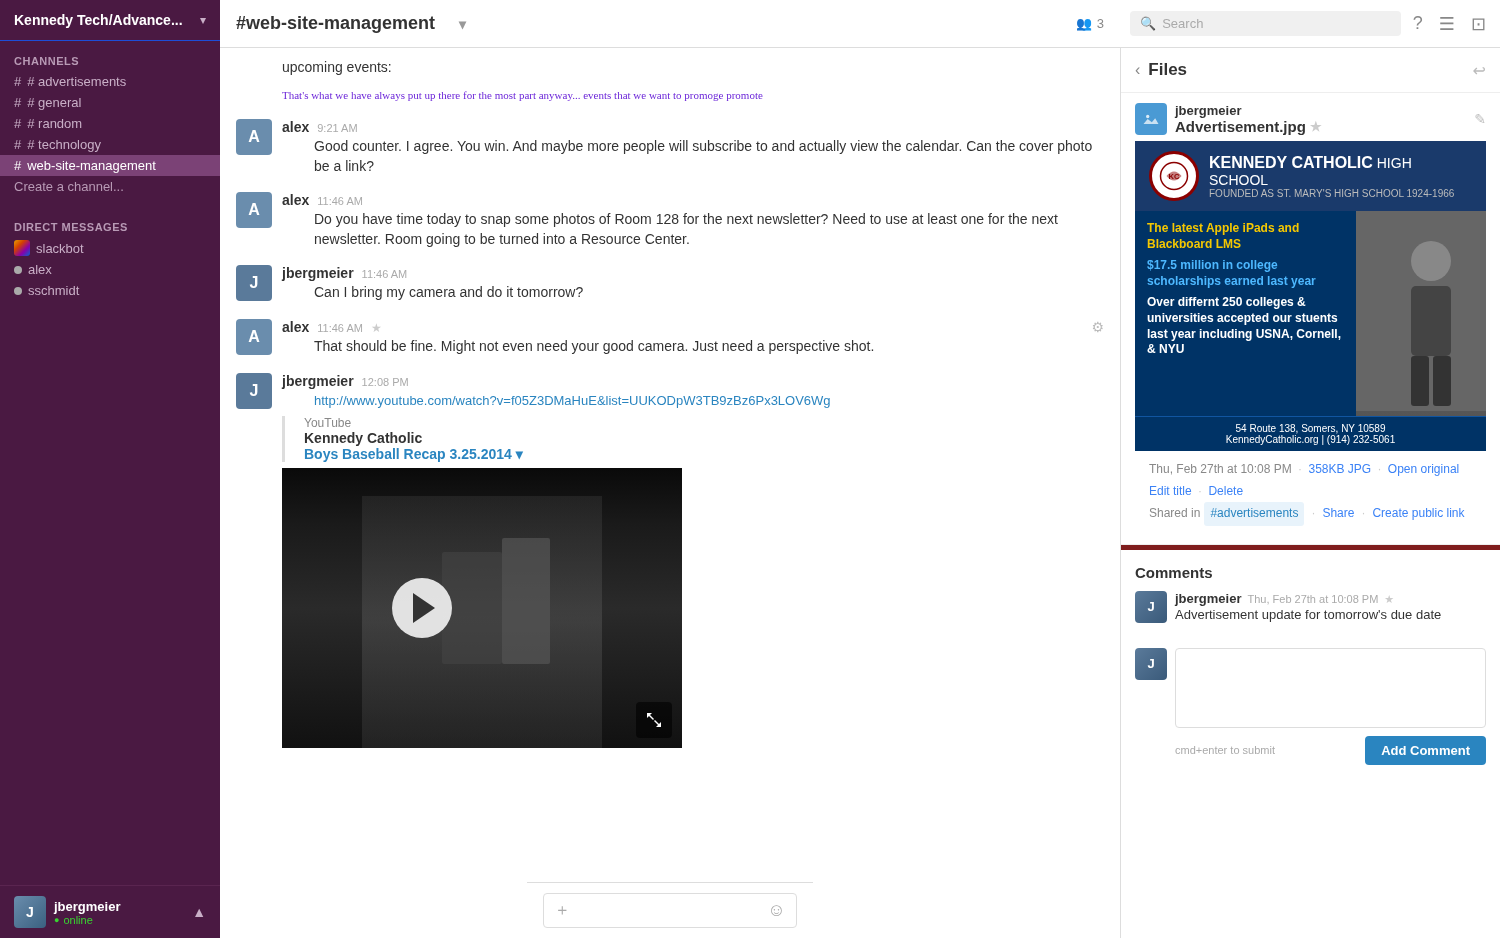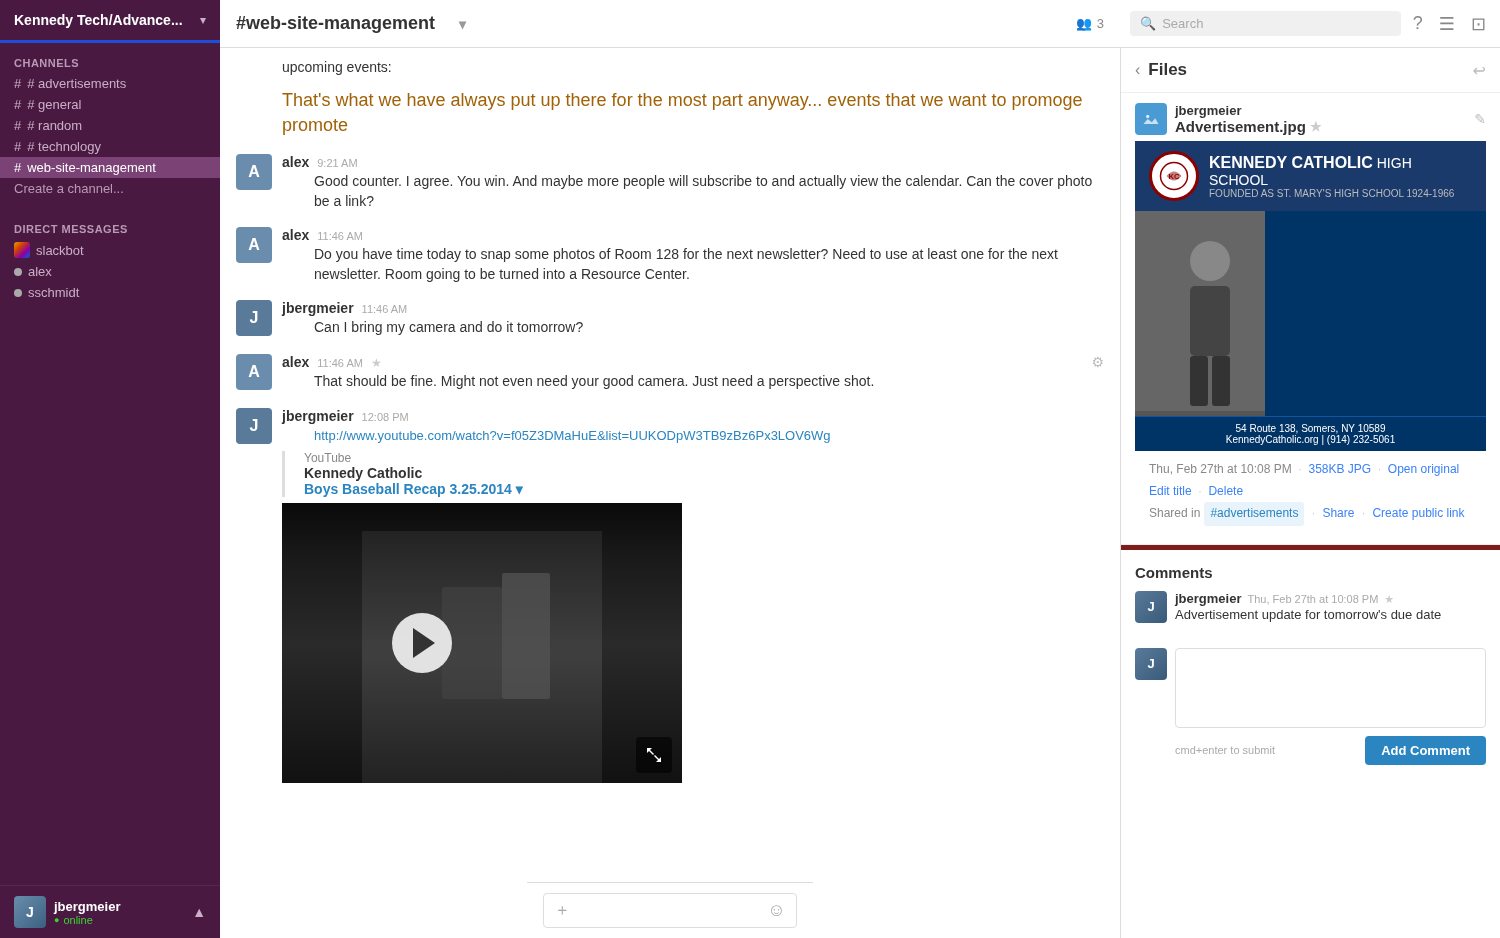--- a/index.html
+++ b/index.html
@@ -13,21 +13,21 @@
       display: flex;
       flex-direction: column;
       flex-shrink: 0;
       height: 100%;
     }
     .sidebar-header {
       padding: 12px 14px;
       display: flex;
       align-items: center;
       justify-content: space-between;
-      border-bottom: 3px solid #1d4ed8;
+      border-bottom: 1px solid #1d4ed8;
     }
     .sidebar-header-title {
       color: #fff;
       font-weight: 700;
       font-size: 14px;
     }
     .sidebar-header-icon {
       color: #c9afc7;
       font-size: 12px;
     }
@@ -650,21 +650,21 @@
   </div>
 
   <div style="flex:1;display:flex;overflow:hidden;">
 
     <div style="flex:1;display:flex;flex-direction:column;overflow:hidden;align-items:center;">
       <div class="messages-area">
 
         <div style="padding-left:46px;margin-bottom:10px;color:#333;font-size:14px;line-height:1.4;">
           upcoming events:
         </div>
-        <div style="padding-left:46px;margin-bottom:16px;color:#a16207;font-size:18px;line-height:1.4;">
+        <div style="padding-left:46px;margin-bottom:16px;color:#6d28d9;font-size:11px;line-height:1.4;font-family:Liberation Serif, serif;">
           That's what we have always put up there for the most part anyway... events that we want to promoge promote
         </div>
 
         <div class="message-group">
           <div class="message-avatar" style="background:#6a8dad;">
             <div class="message-avatar-placeholder">A</div>
           </div>
           <div class="message-body">
             <div class="message-header">
               <span class="message-author">alex</span>
@@ -804,20 +804,25 @@
                 </svg>
               </div>
               <div>
                 <div class="ad-school-name">
                   <strong>KENNEDY CATHOLIC</strong> HIGH SCHOOL
                 </div>
                 <div class="ad-school-sub">FOUNDED AS ST. MARY'S HIGH SCHOOL 1924-1966</div>
               </div>
             </div>
             <div class="ad-body">
+              <div class="ad-text-col">
+                <div class="ad-text-item yellow">The latest Apple iPads and Blackboard LMS</div>
+                <div class="ad-text-item blue">$17.5 million in college scholarships earned last year</div>
+                <div class="ad-text-item white">Over differnt 250 colleges &amp; universities accepted our stuents last year including USNA, Cornell, &amp; NYU</div>
+              </div>
               <div class="ad-img-col">
                 <div class="ad-person-placeholder">
                   
                   <svg width="130" height="200" viewBox="0 0 130 200" xmlns="http://www.w3.org/2000/svg">
                     <rect width="130" height="200" fill="#666"></rect>
                     <circle cx="75" cy="50" r="20" fill="#888"></circle>
                     <rect x="55" y="75" width="40" height="70" rx="5" fill="#444"></rect>
                     <rect x="55" y="145" width="18" height="50" rx="3" fill="#333"></rect>
                     <rect x="77" y="145" width="18" height="50" rx="3" fill="#333"></rect>
                   </svg>

